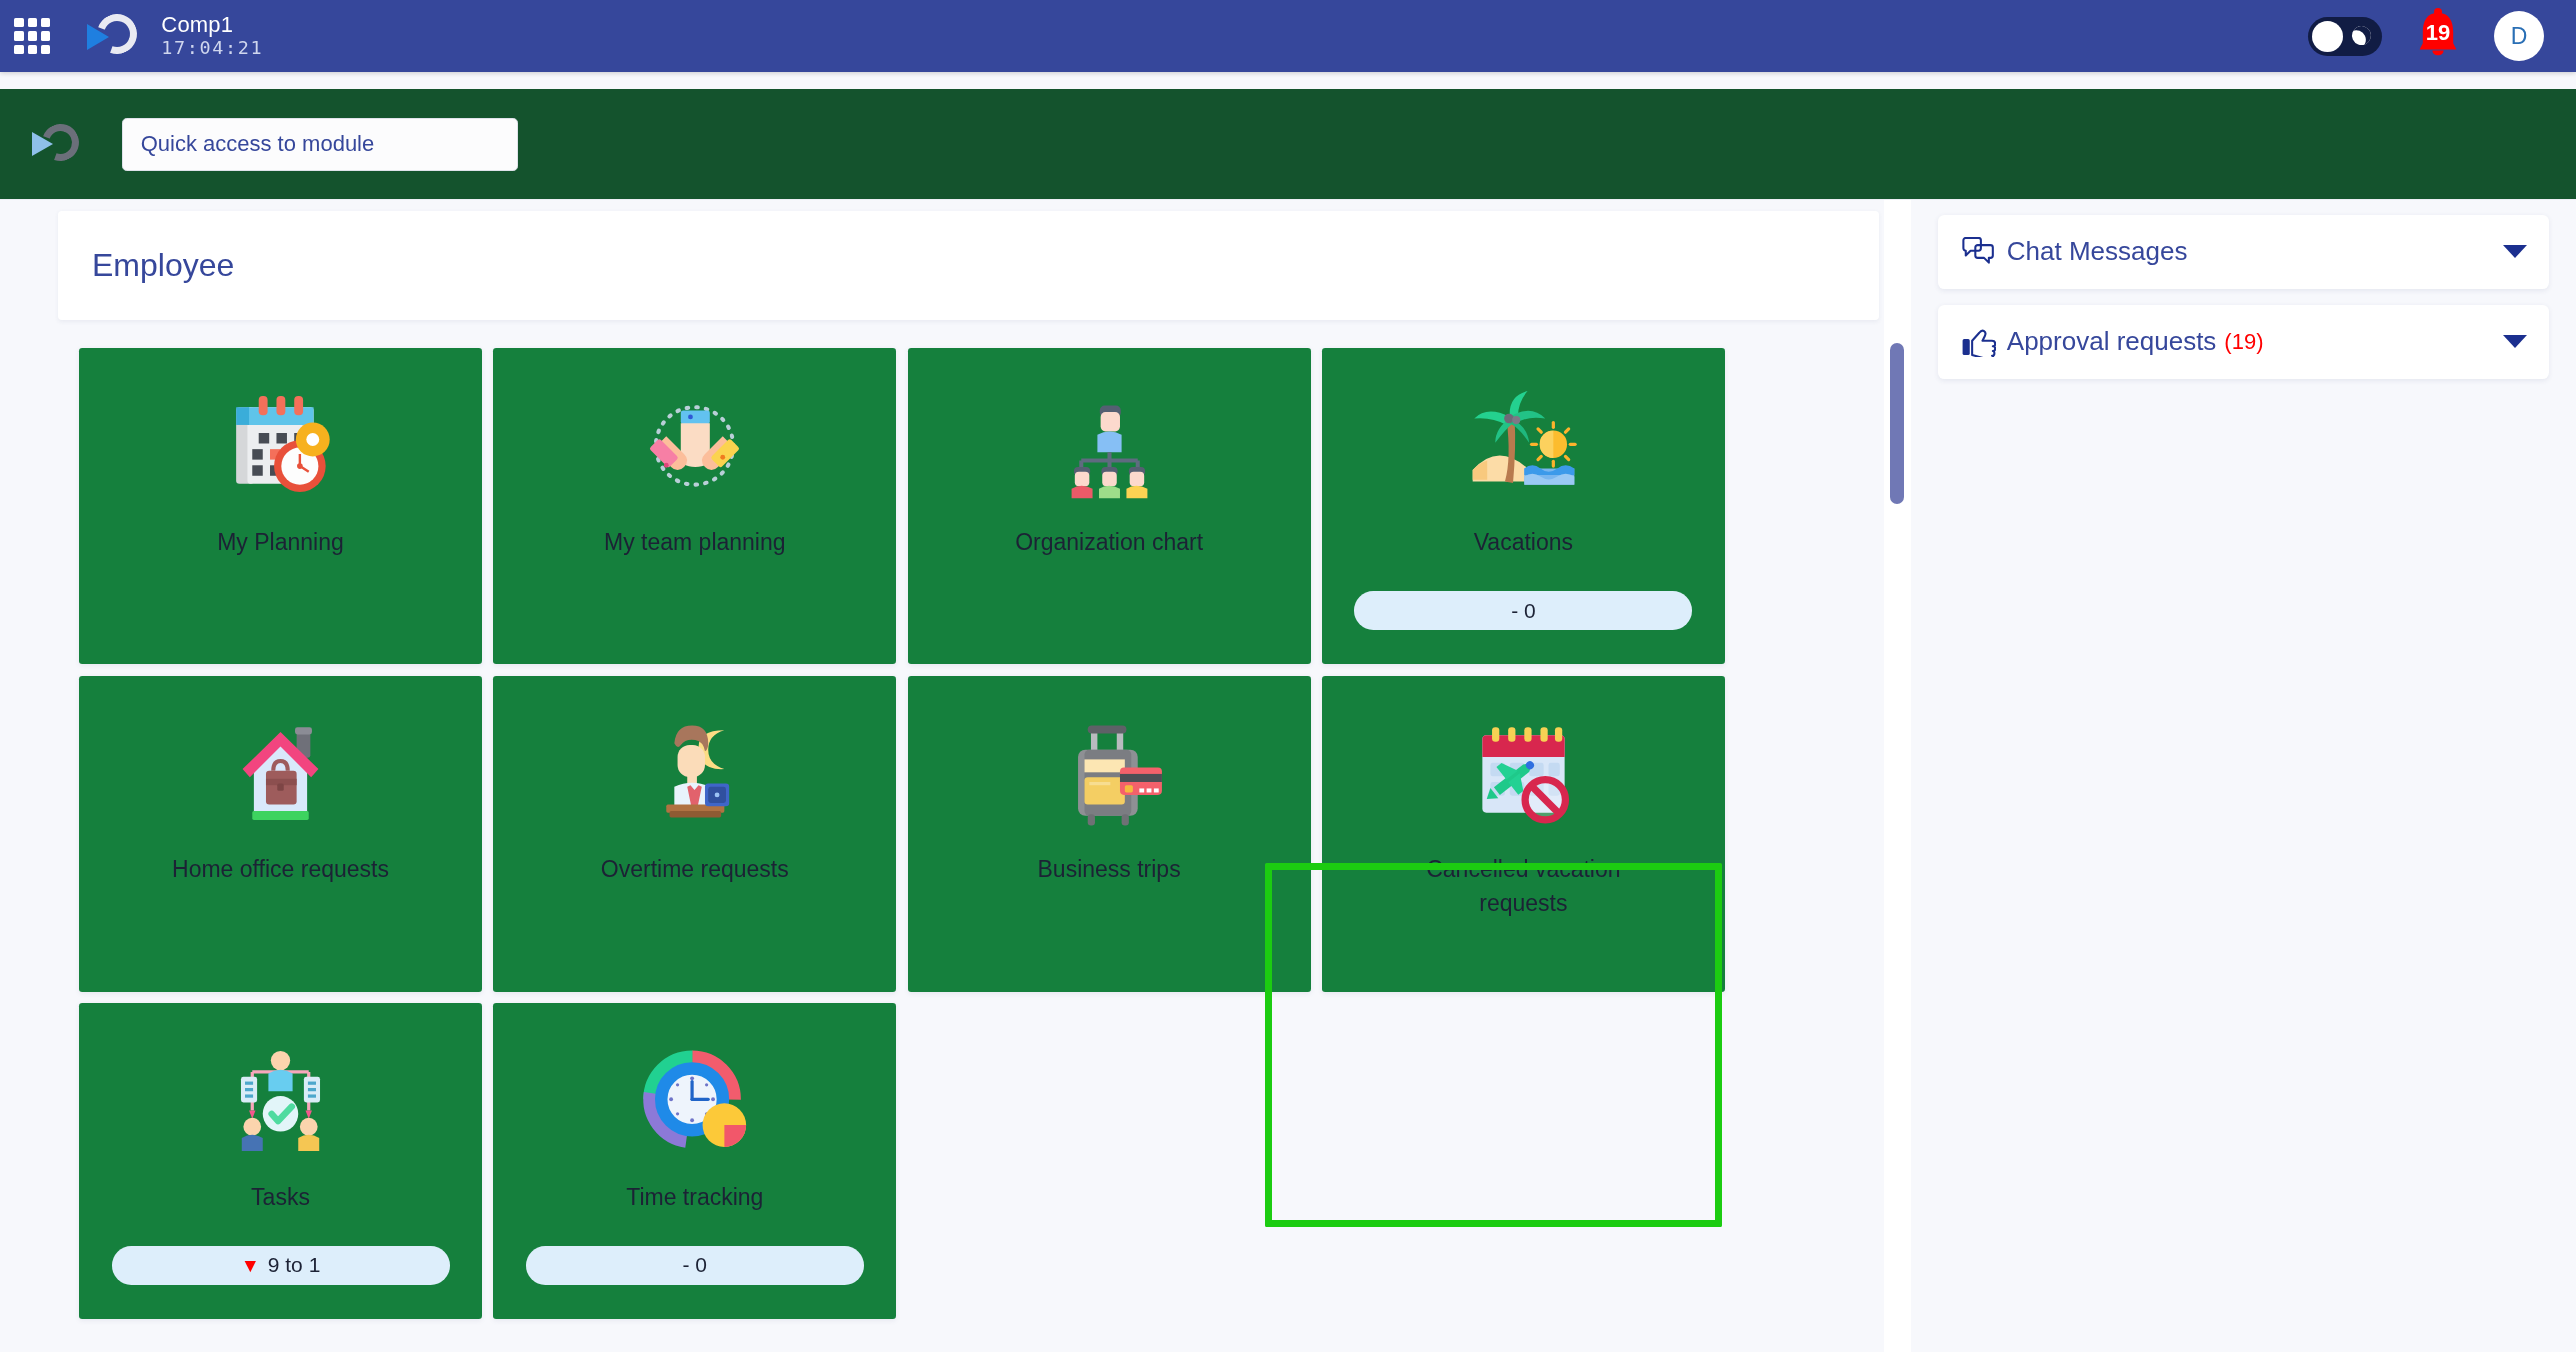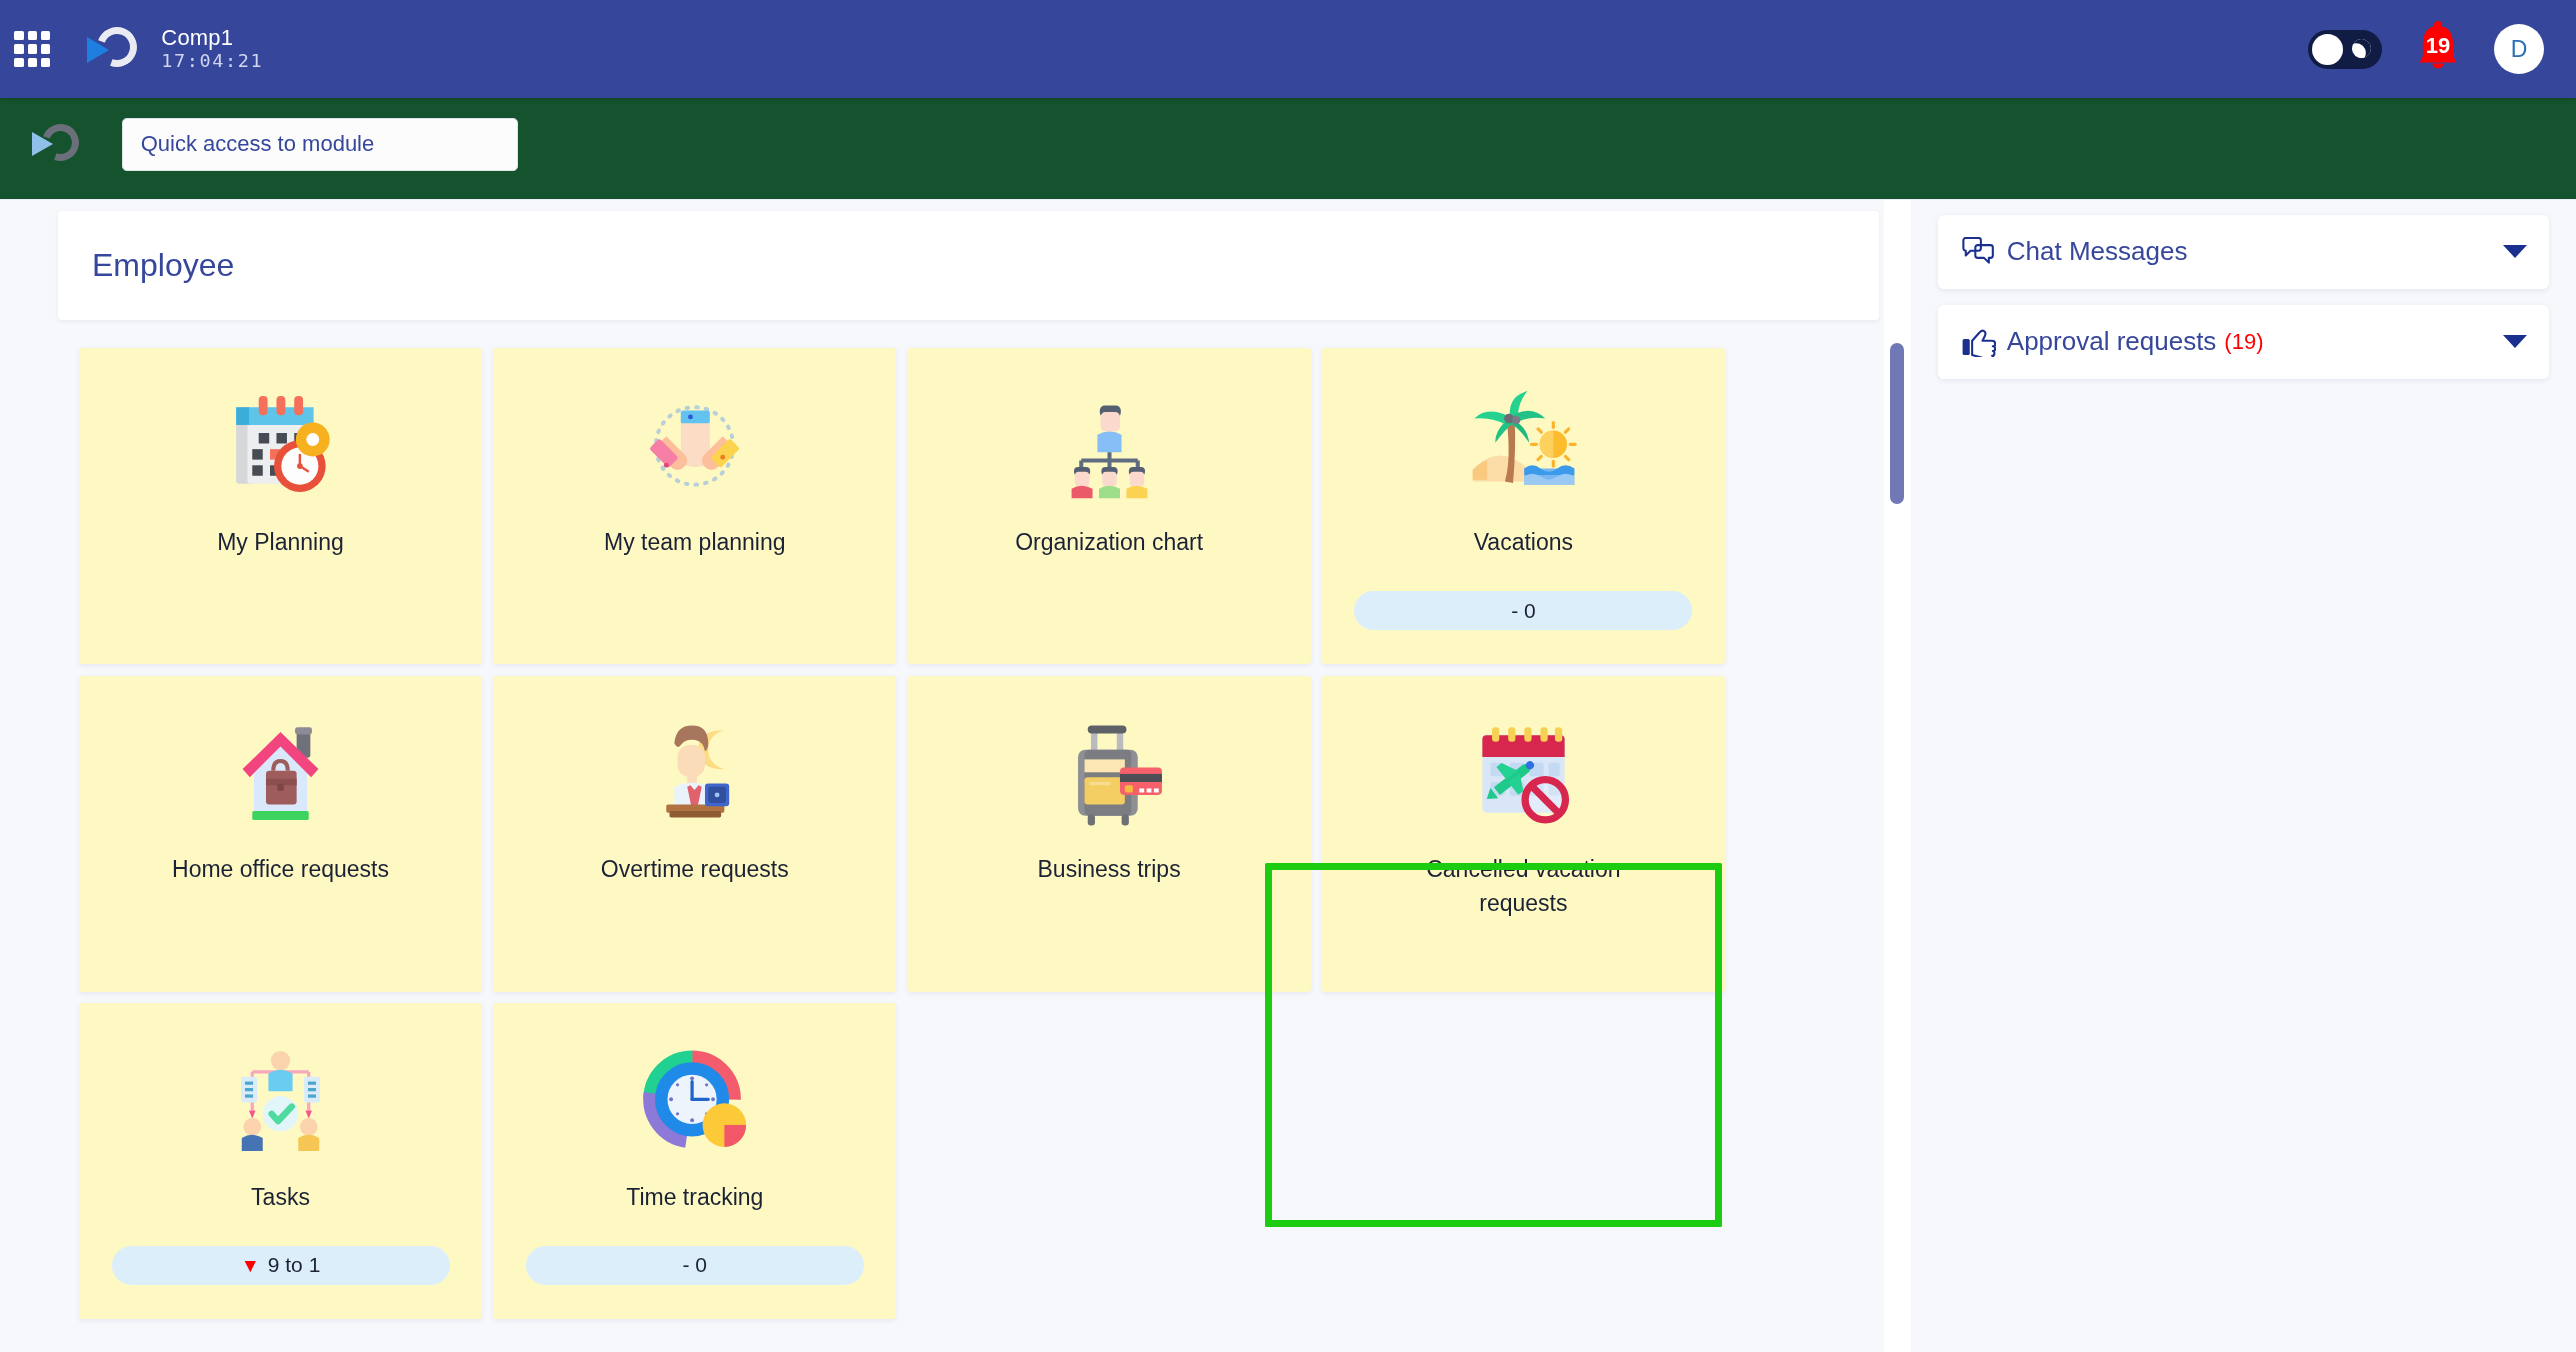--- a/index.html
+++ b/index.html
@@ -6,21 +6,21 @@
   html, body {
     width: 2576px; height: 1352px;
     font-family: "Liberation Sans", sans-serif;
     background: #f7f8fc;
     overflow: hidden;
   }
 
   
   .topbar {
     position: absolute; top: 0; left: 0;
-    width: 2576px; height: 98px;
+    width: 2576px; height: 72px;
     background: #36479b;
     display: flex; align-items: center;
     box-shadow: 0 1.6px 4.8px rgba(0,0,0,.18);
     z-index: 20;
     gap: 8px;
   }
   .grid-menu {
     width: 42px; height: 42px;
     margin-left: 11.3px;
     display: grid;
@@ -162,21 +162,21 @@
   }
 
   .grid {
     margin: 28px 0 0 47px;
     display: grid;
     grid-template-columns: repeat(4, 403px);
     grid-auto-rows: 316px;
     gap: 11.3px 11.3px;
   }
   .tile {
-    background: #fef9c3;
+    background: #15803d;
     border-radius: 3.2px;
     box-shadow: 0 1.6px 4.8px rgba(60,70,120,.08);
     display: flex; flex-direction: column;
     align-items: center;
     padding-top: 31px;
     cursor: pointer;
     position: relative;
   }
   .tile .icon { height: 129px; display:flex; align-items:center; justify-content:center; }
   .tile .label {

